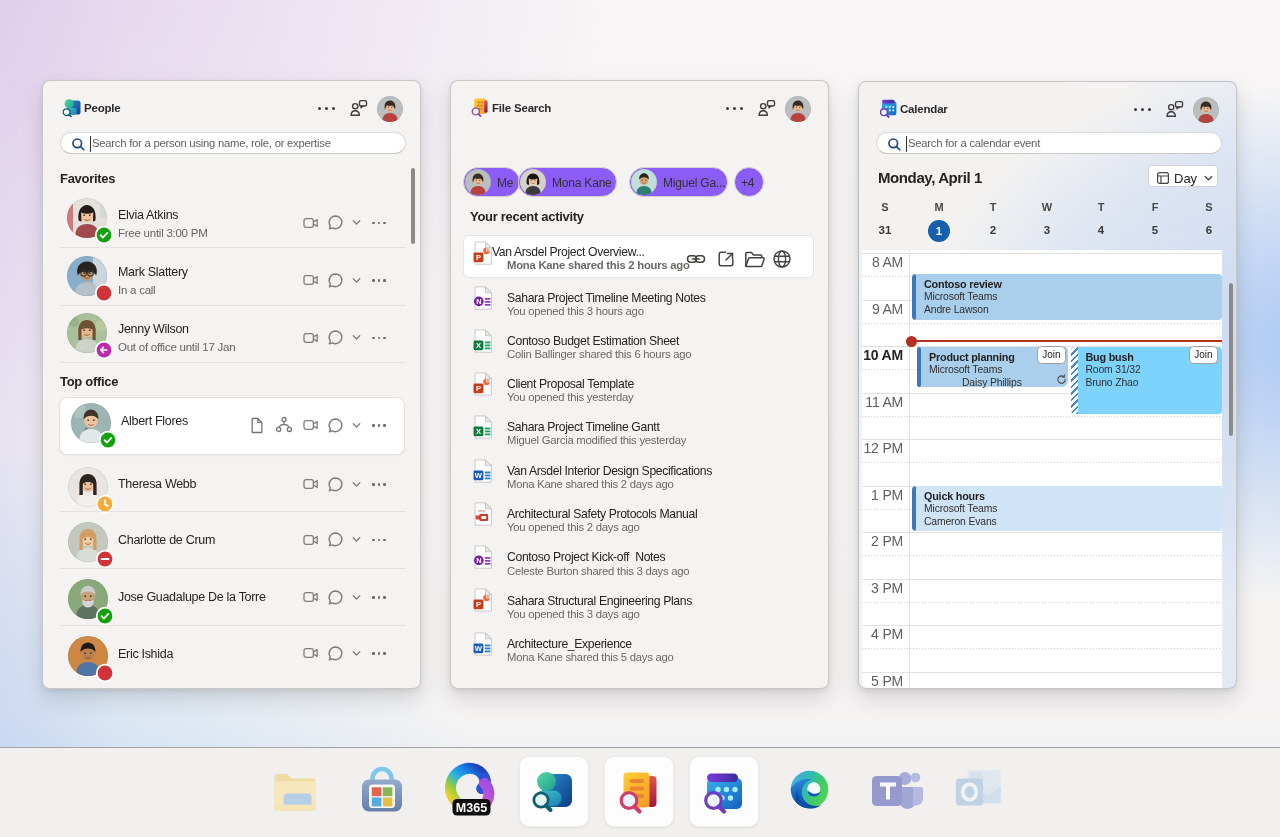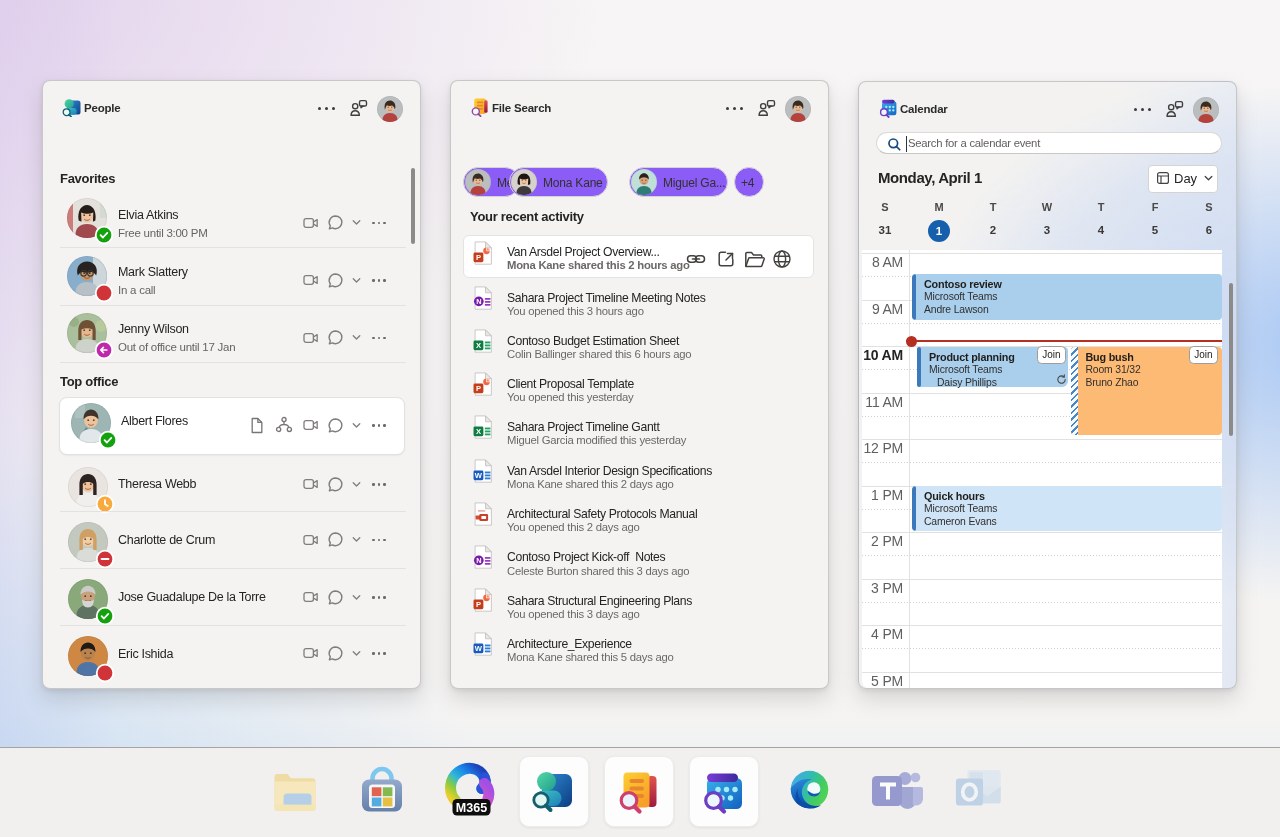--- a/index.html
+++ b/index.html
@@ -107,20 +107,28 @@
           <path d="M20 26c-7.5 0-11.5 4.6-11.5 10.5V42h23v-5.5C31.5 30.6 27.5 26 20 26z" fill="#b5423c"></path>
           <ellipse cx="20" cy="17" rx="6.9" ry="7.7" fill="#e9b992"></ellipse>
           <circle cx="17.2" cy="17.2" r="0.9" fill="rgba(40,25,15,0.75)"></circle>
           <circle cx="22.8" cy="17.2" r="0.9" fill="rgba(40,25,15,0.75)"></circle>
           <path d="M17.5 21.5c1.6 1.2 3.4 1.2 5 0" stroke="rgba(120,60,40,0.65)" stroke-width="1" fill="none" stroke-linecap="round"></path>
           <path d="M12.2 21c-2.2-9.5 2.6-14.2 7.8-14.2 4.5 0 8.3 3.6 8.3 9.4 0 1.9-.3 3.2-.8 4.2-1.1-3.1-2.6-4.8-4.4-5.6-2.3 1.1-6 .8-7.9-.4-1 1.5-2 3.8-3 6.6z" fill="#3a2b20"></path>
         </g>
         <circle cx="20" cy="20" r="19.6" fill="none" stroke="rgba(0,0,0,0.08)" stroke-width="0.8"></circle>
       </svg>
     </div>
+  <div class="search" style="left:17px; top:51px; width:346px;">
+    <svg class="abs" style="left:10px; top:3.5px;" width="15" height="15" viewBox="0 0 16 16" fill="none" stroke="#17487e" stroke-width="1.8" stroke-linecap="round">
+      <circle cx="6.7" cy="6.7" r="4.6"></circle>
+        <path d="M10.2 10.2l3.4 3.4"></path>
+    </svg>
+    <div class="caret"></div>
+    <div class="ph">Search for a person using name, role, or expertise</div>
+  </div>
   <div class="secthead" style="left:17px; top:90px;">Favorites</div>
 
   <div class="abs" style="left:24px; top:117px;">
       <svg width="40" height="40" viewBox="0 0 40 40" style="display:block">
         <defs>
           <clipPath id="c89528">
             <circle cx="20" cy="20" r="20"></circle>
           </clipPath>
         </defs>
         <g clip-path="url(#c89528)">
@@ -618,21 +626,21 @@
             <circle cx="17.2" cy="17.2" r="0.9" fill="rgba(40,25,15,0.75)"></circle>
             <circle cx="22.8" cy="17.2" r="0.9" fill="rgba(40,25,15,0.75)"></circle>
             <path d="M17.5 21.5c1.6 1.2 3.4 1.2 5 0" stroke="rgba(120,60,40,0.65)" stroke-width="1" fill="none" stroke-linecap="round"></path>
             <path d="M12.2 21c-2.2-9.5 2.6-14.2 7.8-14.2 4.5 0 8.3 3.6 8.3 9.4 0 1.9-.3 3.2-.8 4.2-1.1-3.1-2.6-4.8-4.4-5.6-2.3 1.1-6 .8-7.9-.4-1 1.5-2 3.8-3 6.6z" fill="#3a2b20"></path>
           </g>
           <circle cx="20" cy="20" r="19.6" fill="none" stroke="rgba(0,0,0,0.08)" stroke-width="0.8"></circle>
         </svg>
       </div>
       <div class="lbl" style="left:33px;">Me</div>
   </div>
-  <div class="chip" style="left:58px; top:86px; width:99px;">
+  <div class="chip" style="left:67px; top:86px; width:99px;">
     <div class="abs" style="left:1px; top:1px;">
         <svg width="26" height="26" viewBox="0 0 40 40" style="display:block">
           <defs>
             <clipPath id="c61184">
               <circle cx="20" cy="20" r="20"></circle>
             </clipPath>
           </defs>
           <g clip-path="url(#c61184)">
             <rect width="40" height="40" fill="#d6d1cb"></rect>
             <path d="M20 26c-7.5 0-11.5 4.6-11.5 10.5V42h23v-5.5C31.5 30.6 27.5 26 20 26z" fill="#3d3b3a"></path>
@@ -678,21 +686,21 @@
   <div class="rowico" style="left:21px; top:160px;">
       <svg width="22" height="26" viewBox="0 0 22 28" style="display:block">
         <path d="M2.5 1h11.2L20 7.3V25H2.5z" fill="#fff" stroke="#c6c4c2" stroke-width="1"></path>
         <path d="M13.7 1L20 7.3h-6.3z" fill="#e9e7e4" stroke="#c6c4c2" stroke-width="1"></path>
         <circle cx="14.8" cy="10.6" r="3.6" fill="#ed6c47"></circle>
         <path d="M14.8 10.6V7a3.6 3.6 0 0 1 3.6 3.6z" fill="#ff8f6b" stroke="#fff" stroke-width="0.7"></path>
         <rect x="0.8" y="12.4" width="10.6" height="10.6" rx="1.6" fill="#c43e1c"></rect>
         <text x="6.1" y="20.6" font-family="Liberation Sans" font-size="8.2" font-weight="bold" fill="#fff" text-anchor="middle">P</text>
       </svg>
     </div>
-  <div class="fname" style="left:56px; top:164px;">Van Arsdel Project Overview...</div>
+  <div class="fname" style="left:41px; top:164px;">Van Arsdel Project Overview...</div>
   <div class="fsub" style="left:56px; top:178px;font-weight:bold;">Mona Kane shared this 2 hours ago</div>
   <div class="abs" style="left:235px; top:168px;">
       <svg width="20" height="20" viewBox="0 0 20 20" fill="none" stroke="#44423f" stroke-width="1.5" stroke-linecap="round">
         <rect x="1.5" y="6.8" width="9" height="6.4" rx="3.2"></rect>
         <rect x="9.5" y="6.8" width="9" height="6.4" rx="3.2"></rect>
         <path d="M6.5 10h7" stroke-width="1.6"></path>
       </svg>
     </div>
   <div class="abs" style="left:265px; top:168px;">
       <svg width="20" height="20" viewBox="0 0 20 20" fill="none" stroke="#44423f" stroke-width="1.5" stroke-linecap="round" stroke-linejoin="round">
@@ -909,21 +917,21 @@
     </div>
   <div class="search" style="left:17px; top:50px; width:346px;">
     <svg class="abs" style="left:10px; top:3.5px;" width="15" height="15" viewBox="0 0 16 16" fill="none" stroke="#17487e" stroke-width="1.8" stroke-linecap="round">
       <circle cx="6.7" cy="6.7" r="4.6"></circle>
         <path d="M10.2 10.2l3.4 3.4"></path>
     </svg>
     <div class="caret"></div>
     <div class="ph">Search for a calendar event</div>
   </div>
   <div class="abs" style="left:19px; top:87px; font-size:15px; letter-spacing:-0.4px; font-weight:bold; color:#252423;">Monday, April 1</div>
-  <div class="abs" style="left:289px; top:83px; width:70px; height:28px; background:#fff; border:1px solid #d6d4d2; border-radius:4px;text-align:center;">
+  <div class="abs" style="left:289px; top:83px; width:70px; height:22px; background:#fff; border:1px solid #d6d4d2; border-radius:4px;text-align:center;">
     <svg class="abs" style="left:7px; top:4.5px;" width="14" height="14" viewBox="0 0 14 14" fill="none" stroke="#454442" stroke-width="1.2">
         <rect x="1.6" y="1.6" width="10.8" height="10.8" rx="2"></rect>
         <path d="M1.6 5h10.8M5 5v7.4"></path>
       </svg>
     <div class="abs" style="left:25px; top:5px; font-size:13px; color:#252423;">Day</div>
     <svg class="abs" style="left:55px; top:9px;" width="9" height="7" viewBox="0 0 9 7" fill="none" stroke="#454442" stroke-width="1.3" stroke-linecap="round" stroke-linejoin="round">
         <path d="M1.2 1.5l3.3 3.3 3.3-3.3"></path>
       </svg>
   </div>
 
@@ -984,29 +992,29 @@
       <div class="bar" style="background:#3b79bb;"></div>
       <div class="t1" style="left:12px; top:4px;">Contoso review</div>
       <div class="t2" style="left:12px; top:17px;">Microsoft Teams</div>
       <div class="t2" style="left:12px; top:30px;">Andre Lawson</div>
     </div>
 
     <div class="evt" style="left:55px; top:97px; width:151px; height:40px; background:#a9cfec; overflow:visible; border-radius:4px 4px 6px 4px;">
       <div class="bar" style="background:#3b79bb;"></div>
       <div class="t1" style="left:12px; top:4px;">Product planning</div>
       <div class="t2" style="left:12px; top:17px;">Microsoft Teams</div>
-      <div class="t2" style="left:0; top:30px;padding-left:20px;">Daisy Phillips</div>
+      <div class="t2" style="left:25px; top:30px;padding-left:20px;">Daisy Phillips</div>
       <svg class="abs" style="left:139px; top:27px;" width="11" height="11" viewBox="0 0 11 11" fill="none" stroke="#4a4947" stroke-width="1.1" stroke-linecap="round">
           <path d="M9.2 5.5a3.7 3.7 0 1 1-1.1-2.6"></path>
           <path d="M8.4 0.8l-0.2 2.3-2.3-0.4"></path>
         </svg>
     </div>
     <div class="joinbtn" style="left:175px; top:96px;">Join</div>
 
-    <div class="evt" style="left:208.5px; top:97px; width:151px; height:88px; background:#fdba74;">
+    <div class="evt" style="left:208.5px; top:97px; width:151px; height:67px; background:#7dd3fc;">
       <div class="bar" style="width:7px; border-radius:0; background:repeating-linear-gradient(135deg, #4a86c6 0 2px, #f5faff 2px 4.6px);"></div>
       <div class="t1" style="left:15px; top:4px;">Bug bush</div>
       <div class="t2" style="left:15px; top:17px;">Room 31/32</div>
       <div class="t2" style="left:15px; top:30px;">Bruno Zhao</div>
     </div>
     <div class="joinbtn" style="left:327px; top:96px;">Join</div>
 
     <div class="evt" style="left:50px; top:236px; width:310px; height:45px; background:#cfe4f6;">
       <div class="bar" style="background:#3b79bb;"></div>
       <div class="t1" style="left:12px; top:4px;">Quick hours</div>

